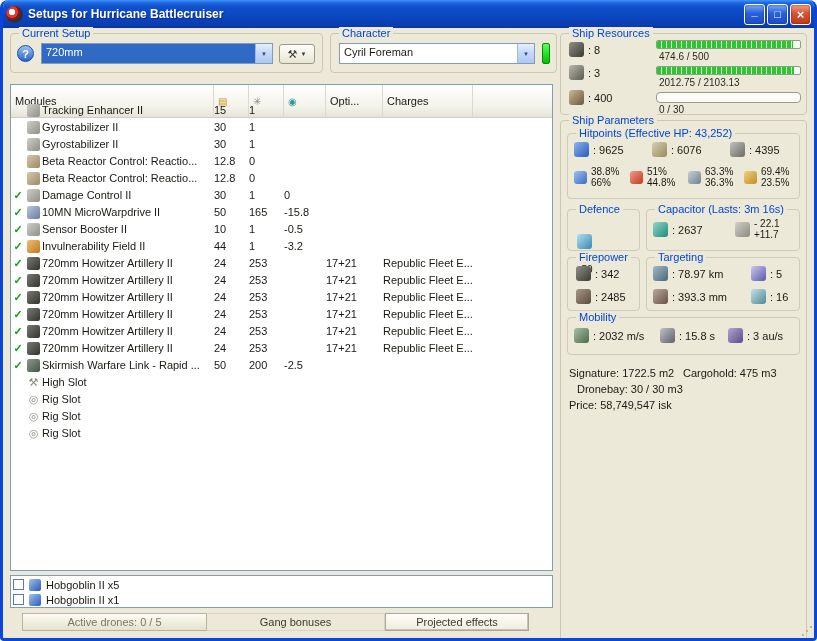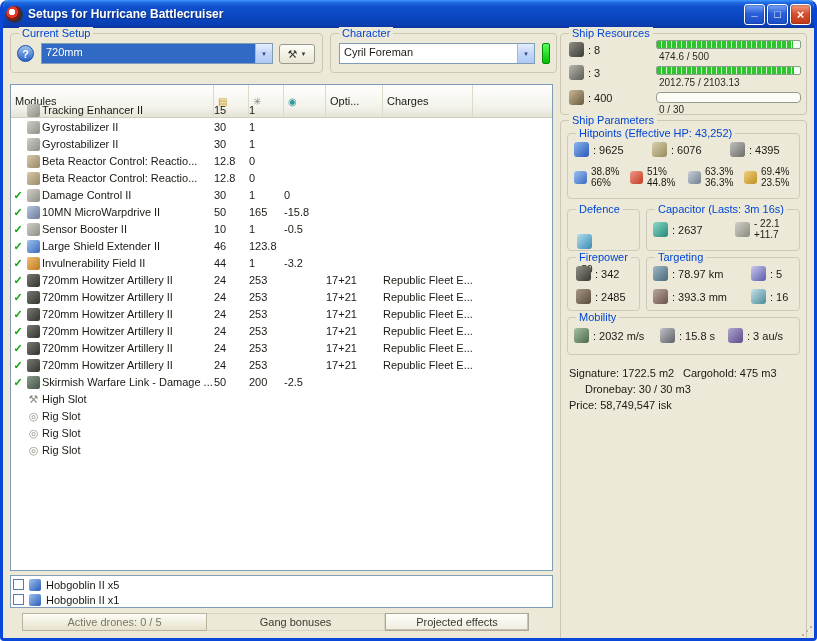--- a/index.html
+++ b/index.html
@@ -323,32 +323,20 @@
         <span class="c-name">Sensor Booster II</span>
         <span class="c-cpu">10</span>
         <span class="c-pg">1</span>
         <span class="c-cap">-0.5</span>
         <span class="c-opti"></span>
         <span class="c-charge"></span>
       </div>
           <div class="mrow">
         <span class="c-check on"></span>
         <span class="c-iconcell">
-              <span class="micon shield-extender-icon"></span>
-            </span>
-        <span class="c-name">Large Shield Extender II</span>
-        <span class="c-cpu">46</span>
-        <span class="c-pg">123.8</span>
-        <span class="c-cap"></span>
-        <span class="c-opti"></span>
-        <span class="c-charge"></span>
-      </div>
-          <div class="mrow">
-        <span class="c-check on"></span>
-        <span class="c-iconcell">
               <span class="micon invulnerability-field-icon"></span>
             </span>
         <span class="c-name">Invulnerability Field II</span>
         <span class="c-cpu">44</span>
         <span class="c-pg">1</span>
         <span class="c-cap">-3.2</span>
         <span class="c-opti"></span>
         <span class="c-charge"></span>
       </div>
           <div class="mrow">
@@ -421,21 +409,21 @@
         <span class="c-pg">253</span>
         <span class="c-cap"></span>
         <span class="c-opti">17+21</span>
         <span class="c-charge">Republic Fleet E...</span>
       </div>
           <div class="mrow">
         <span class="c-check on"></span>
         <span class="c-iconcell">
               <span class="micon warfare-link-icon"></span>
             </span>
-        <span class="c-name">Skirmish Warfare Link - Damage ...</span>
+        <span class="c-name">Skirmish Warfare Link - Rapid ...</span>
         <span class="c-cpu">50</span>
         <span class="c-pg">200</span>
         <span class="c-cap">-2.5</span>
         <span class="c-opti"></span>
         <span class="c-charge"></span>
       </div>
           <div class="mrow">
         <span class="c-check"></span>
         <span class="c-iconcell">
               <span class="micon high-slot-wrench-icon"></span>
@@ -627,19 +615,19 @@
           <span>: 15.8 s</span>
         </div>
         <div class="stat" style="left:160px; top:10px;">
           <span class="pic pic-warp"></span>
           <span>: 3 au/s</span>
         </div>
       </div>
 
       <span class="param-text" style="left:8px; top:246px;">Signature: 1722.5 m2</span>
       <span class="param-text" style="left:122px; top:246px;">Cargohold: 475 m3</span>
-      <span class="param-text" style="left:24px; top:262px;">Dronebay: 30 / 30 m3</span>
+      <span class="param-text" style="left:16px; top:262px;">Dronebay: 30 / 30 m3</span>
       <span class="param-text" style="left:8px; top:278px;">Price: 58,749,547 isk</span>
     </div>
 
     <span class="gripper"></span>
   </div>
 </div>
 
 </body></html>

